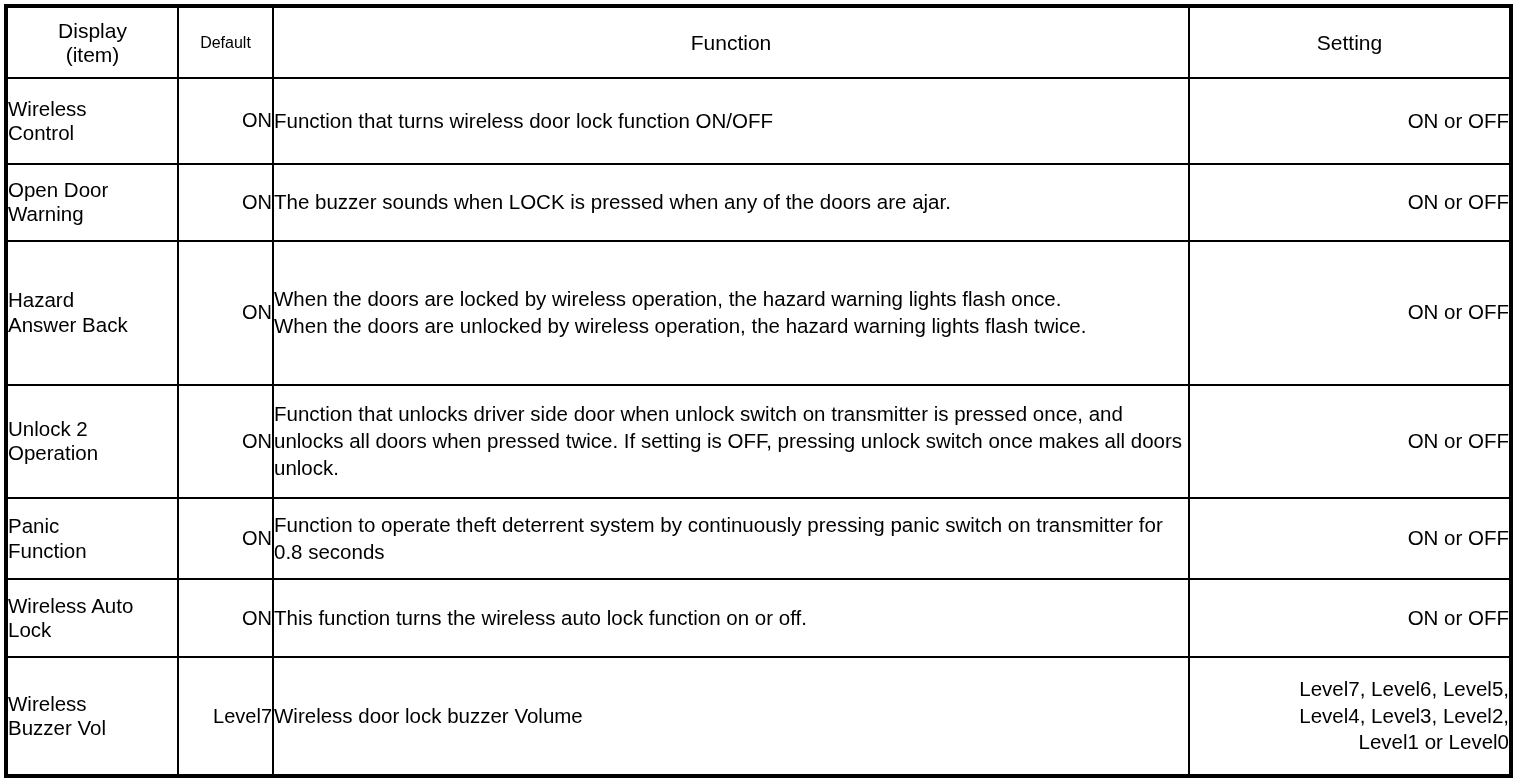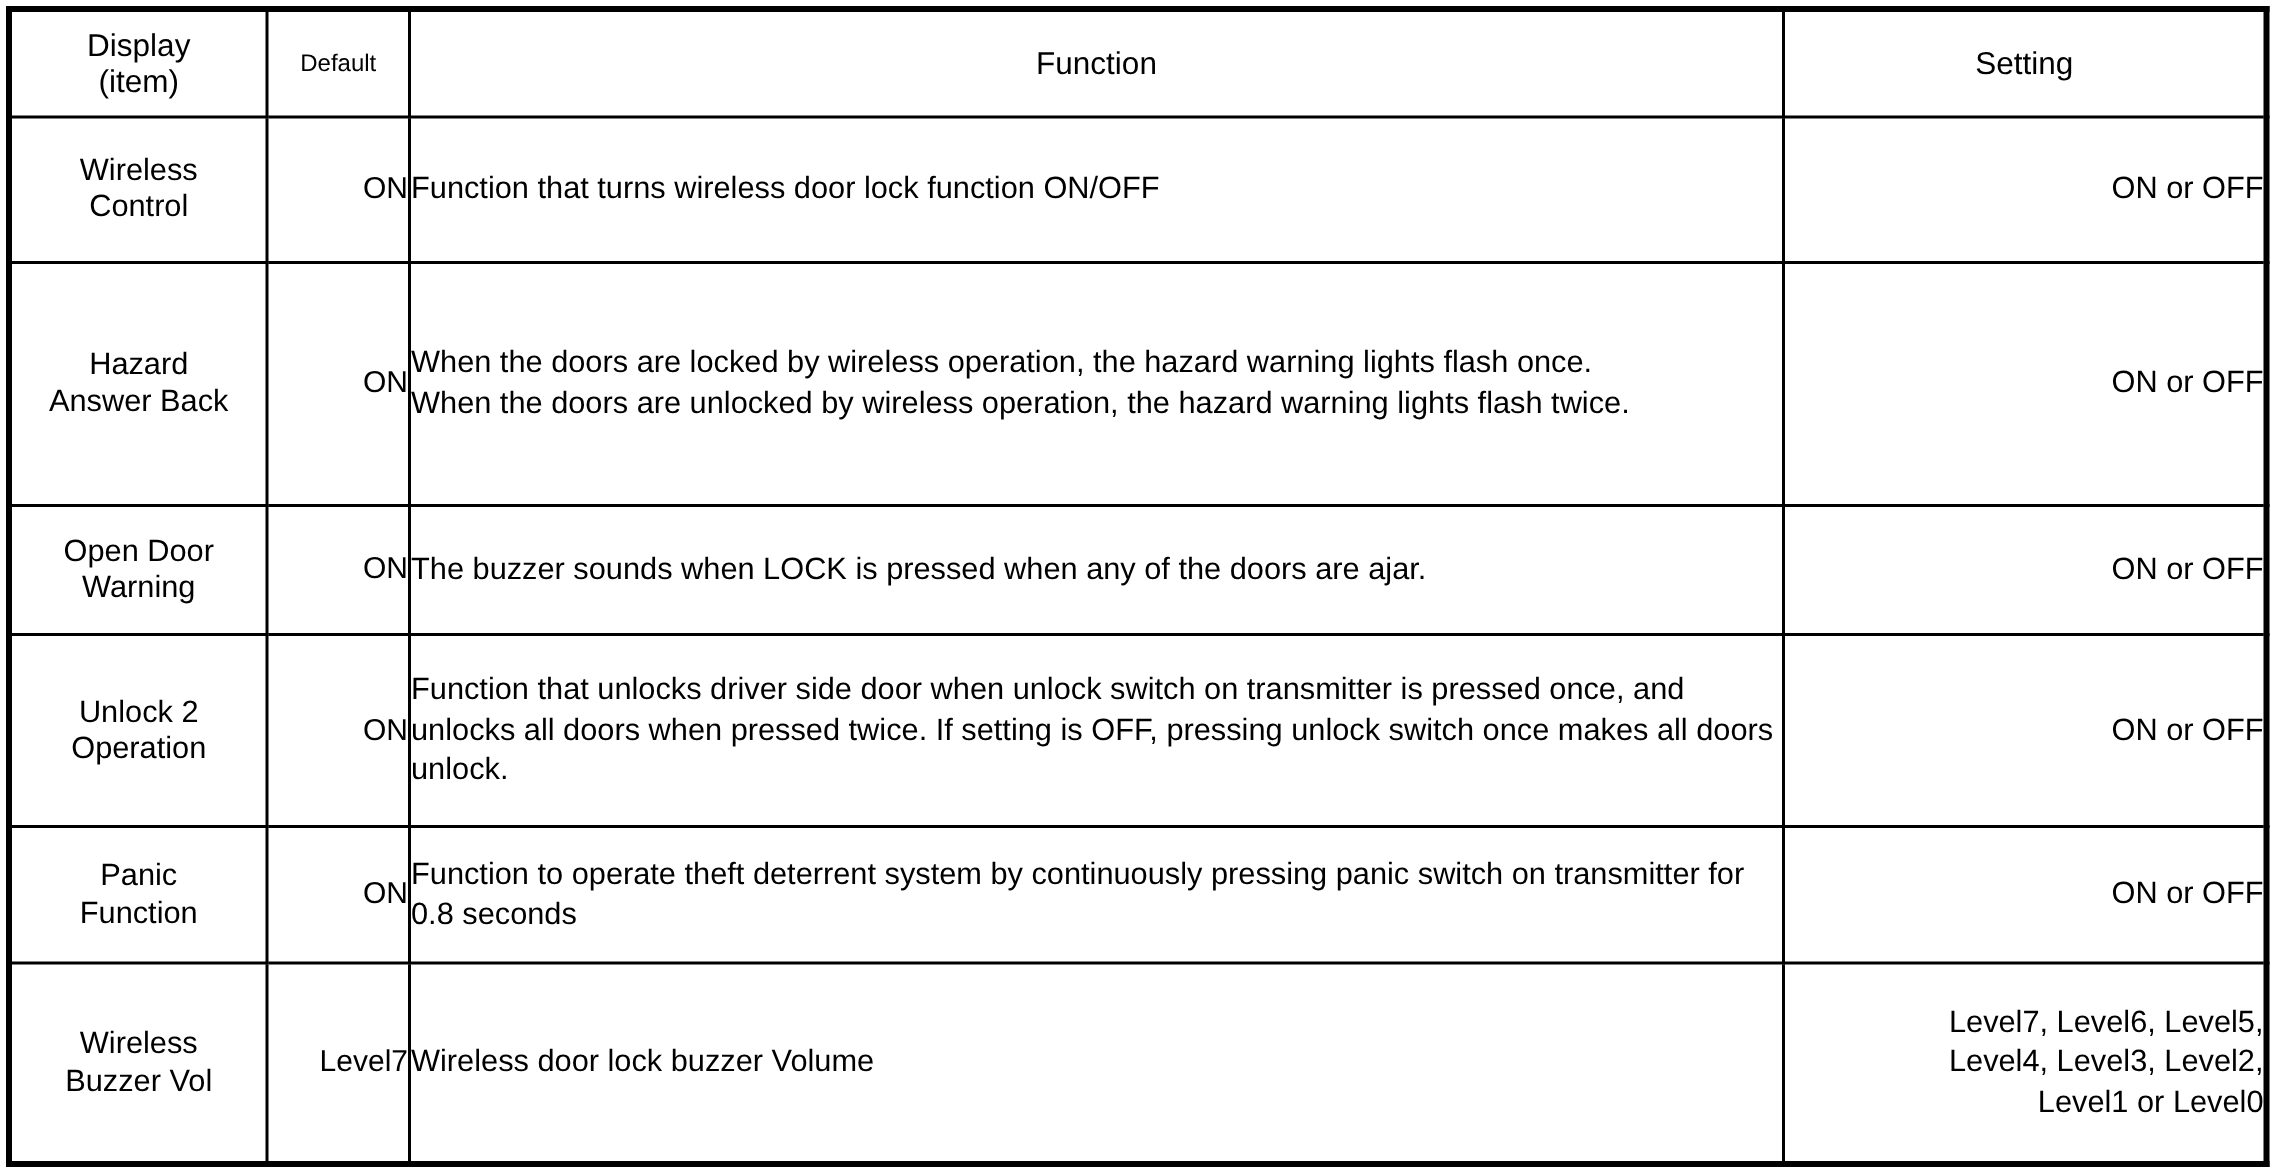--- a/index.html
+++ b/index.html
@@ -46,21 +46,20 @@
     font-weight: bold;
     text-align: center;
     font-size: 16px;
     line-height: 1.12;
   }
   thead th.th-display { font-size: 21px; }
   thead th.th-function,
   thead th.th-setting { font-size: 21px; }
 
   td.cell-display {
-    text-align: center;
     font-size: 20.5px;
     line-height: 1.18;
     padding: 2px 1px;
   }
   td.cell-default {
     text-align: right;
     font-size: 20px;
     line-height: 1.15;
   }
   td.cell-function {
@@ -108,47 +107,47 @@
             <span class="ln nowrap">Control</span>
           </td>
           <td class="cell-default">ON</td>
           <td class="cell-function">
             <span class="ln">Function that turns wireless door lock function ON/OFF</span>
           </td>
           <td class="cell-setting">
             <span class="ln nowrap">ON or OFF</span>
           </td>
         </tr>
+        <tr style="height: 70px;">
+          <td class="cell-display">
+            <span class="ln nowrap">Open Door</span>
+            <span class="ln nowrap">Warning</span>
+          </td>
+          <td class="cell-default">ON</td>
+          <td class="cell-function">
+            <span class="ln">The buzzer sounds when LOCK is pressed when any of the doors are ajar.</span>
+          </td>
+          <td class="cell-setting">
+            <span class="ln nowrap">ON or OFF</span>
+          </td>
+        </tr>
         <tr style="height: 131px;">
           <td class="cell-display">
             <span class="ln nowrap">Hazard</span>
             <span class="ln nowrap">Answer Back</span>
           </td>
           <td class="cell-default">ON</td>
           <td class="cell-function">
             <span class="ln">When the doors are locked by wireless operation, the hazard warning lights flash once.</span>
             <span class="ln">When the doors are unlocked by wireless operation, the hazard warning lights flash twice.</span>
           </td>
           <td class="cell-setting">
             <span class="ln nowrap">ON or OFF</span>
           </td>
         </tr>
-        <tr style="height: 70px;">
-          <td class="cell-display">
-            <span class="ln nowrap">Open Door</span>
-            <span class="ln nowrap">Warning</span>
-          </td>
-          <td class="cell-default">ON</td>
-          <td class="cell-function">
-            <span class="ln">The buzzer sounds when LOCK is pressed when any of the doors are ajar.</span>
-          </td>
-          <td class="cell-setting">
-            <span class="ln nowrap">ON or OFF</span>
-          </td>
-        </tr>
         <tr style="height: 103px;">
           <td class="cell-display">
             <span class="ln nowrap">Unlock 2</span>
             <span class="ln nowrap">Operation</span>
           </td>
           <td class="cell-default">ON</td>
           <td class="cell-function">
             <span class="ln">Function that unlocks driver side door when unlock switch on transmitter is pressed once, and unlocks all doors when pressed twice. If setting is OFF, pressing unlock switch once makes all doors unlock.</span>
           </td>
           <td class="cell-setting">
@@ -156,20 +155,33 @@
           </td>
         </tr>
         <tr style="height: 74px;">
           <td class="cell-display">
             <span class="ln nowrap">Panic</span>
             <span class="ln nowrap">Function</span>
           </td>
           <td class="cell-default">ON</td>
           <td class="cell-function">
             <span class="ln">Function to operate theft deterrent system by continuously pressing panic switch on transmitter for 0.8 seconds</span>
+          </td>
+          <td class="cell-setting">
+            <span class="ln nowrap">ON or OFF</span>
+          </td>
+        </tr>
+        <tr style="height: 71px;">
+          <td class="cell-display">
+            <span class="ln nowrap">Wireless Auto</span>
+            <span class="ln nowrap">Lock</span>
+          </td>
+          <td class="cell-default">ON</td>
+          <td class="cell-function">
+            <span class="ln">This function turns the wireless auto lock function on or off.</span>
           </td>
           <td class="cell-setting">
             <span class="ln nowrap">ON or OFF</span>
           </td>
         </tr>
         <tr style="height: 108px;">
           <td class="cell-display">
             <span class="ln nowrap">Wireless</span>
             <span class="ln nowrap">Buzzer Vol</span>
           </td>

